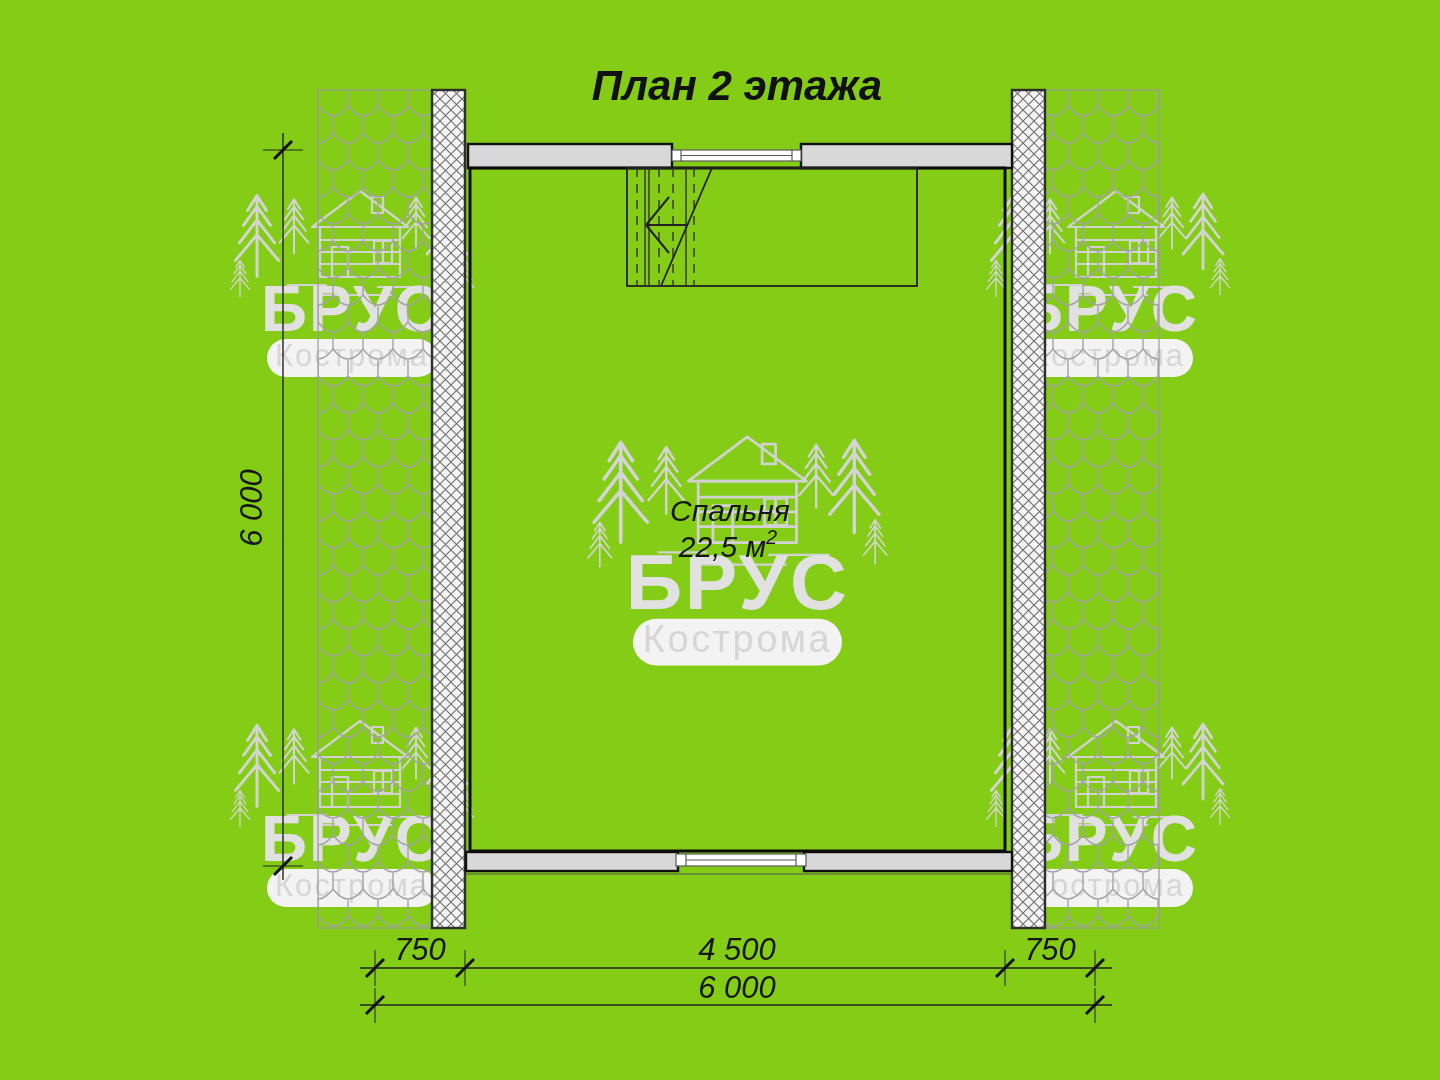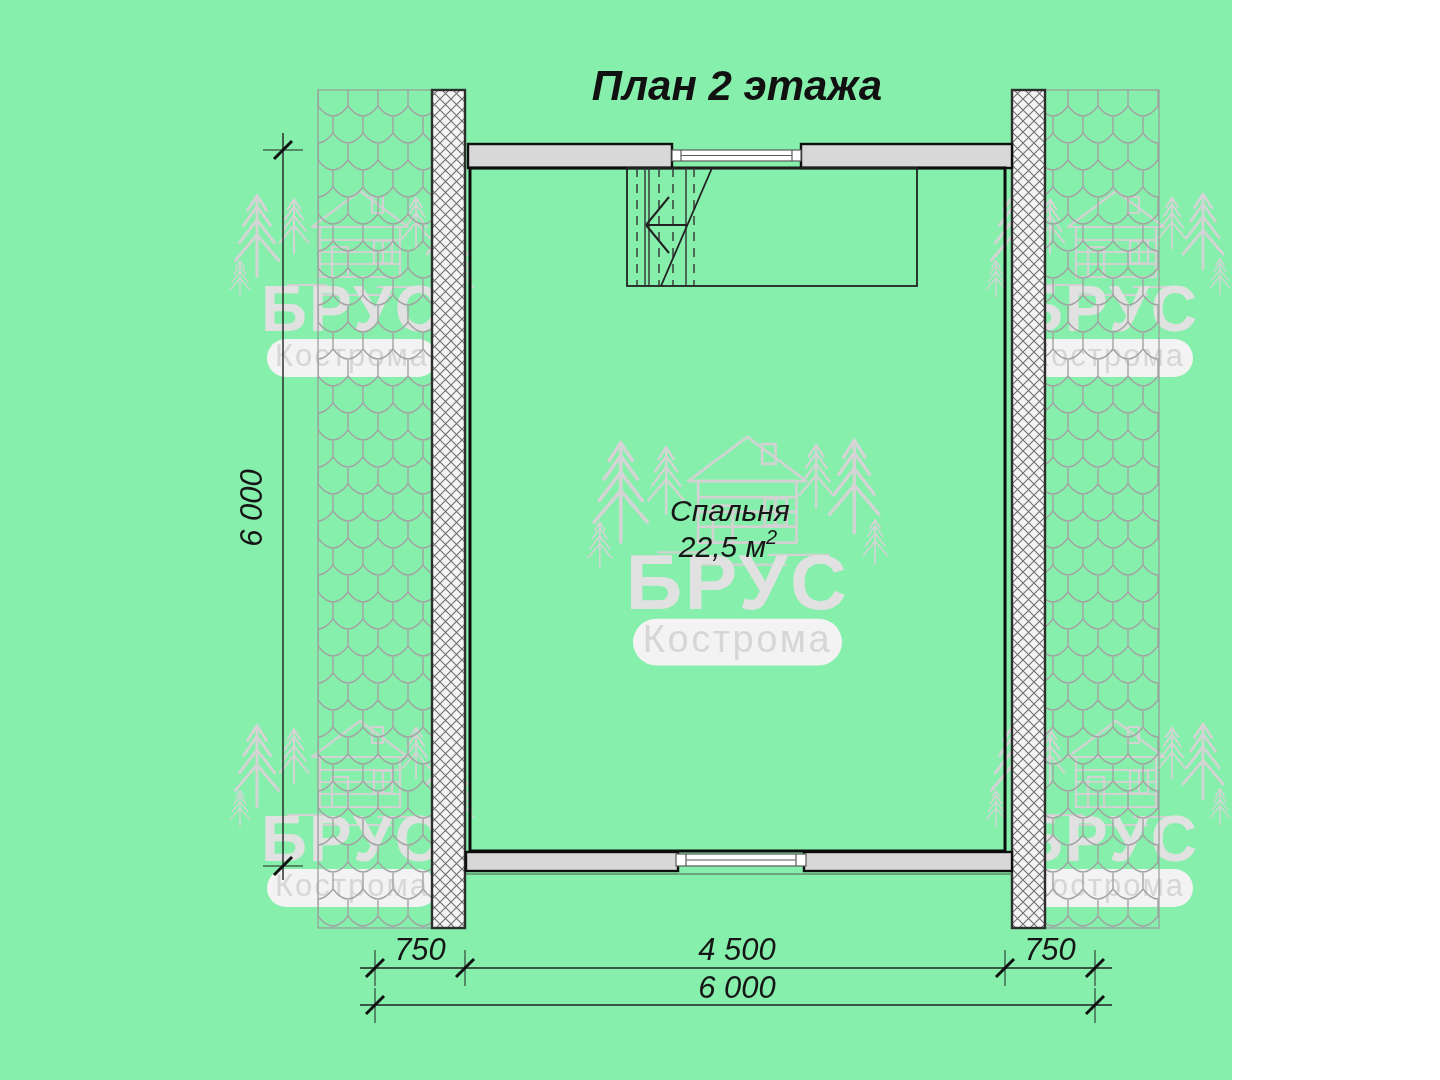--- a/index.html
+++ b/index.html
@@ -1,16 +1,16 @@
 <!DOCTYPE html>
 <html><head>
 <meta charset="utf-8">
 <style>
   html,body{margin:0;padding:0;background:#ffffff;}
-  .canvas{position:relative;width:1232px;height:1080px;background:#86efac;overflow:hidden;
+  .canvas{position:relative;width:1440px;height:1080px;background:#84cc16;overflow:hidden;
           font-family:"Liberation Sans", sans-serif;}
   svg{display:block;}
   text{font-family:"Liberation Sans", sans-serif;}
   .dim-label{font-style:italic;font-size:31px;fill:#161616;}
   .room-label{font-style:italic;font-size:30px;fill:#161616;}
   .title-label{font-style:italic;font-weight:bold;font-size:42px;fill:#111111;}
   .wm-brand{font-weight:bold;font-size:64px;fill:#e1e1e1;letter-spacing:2px;}
   .wm-city{font-size:31px;fill:#d6d6d6;letter-spacing:2px;}
 </style>
 </head>

